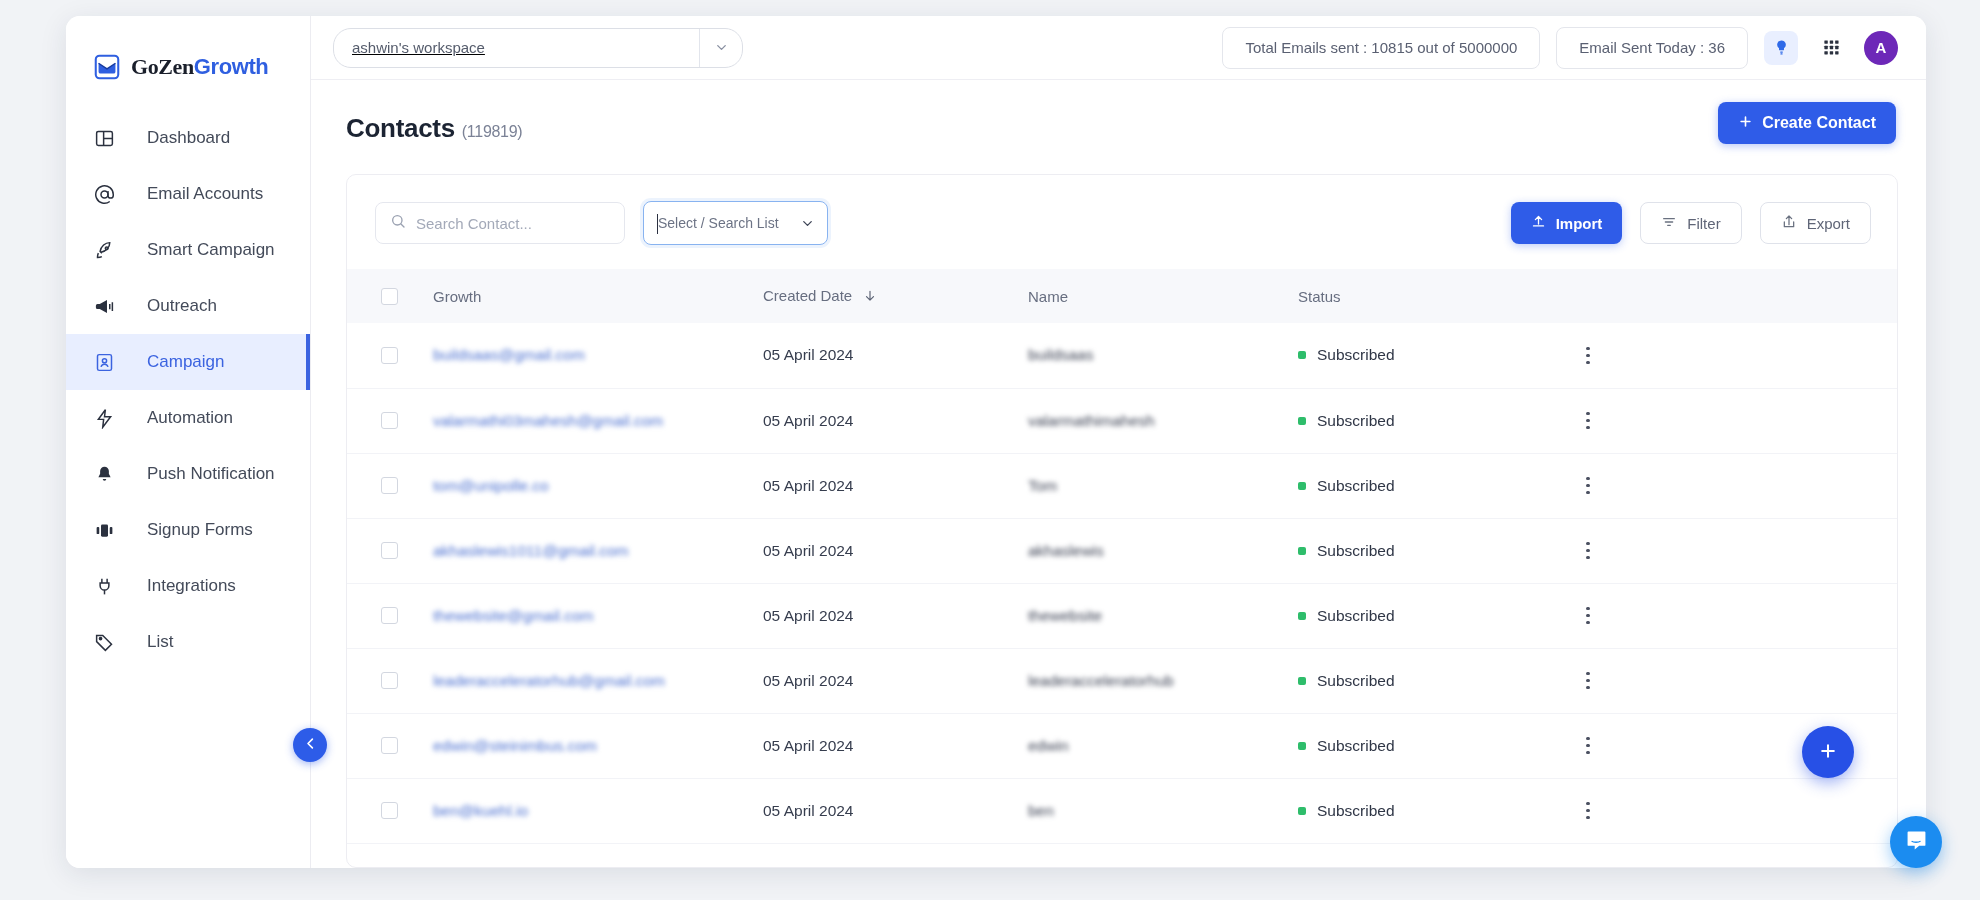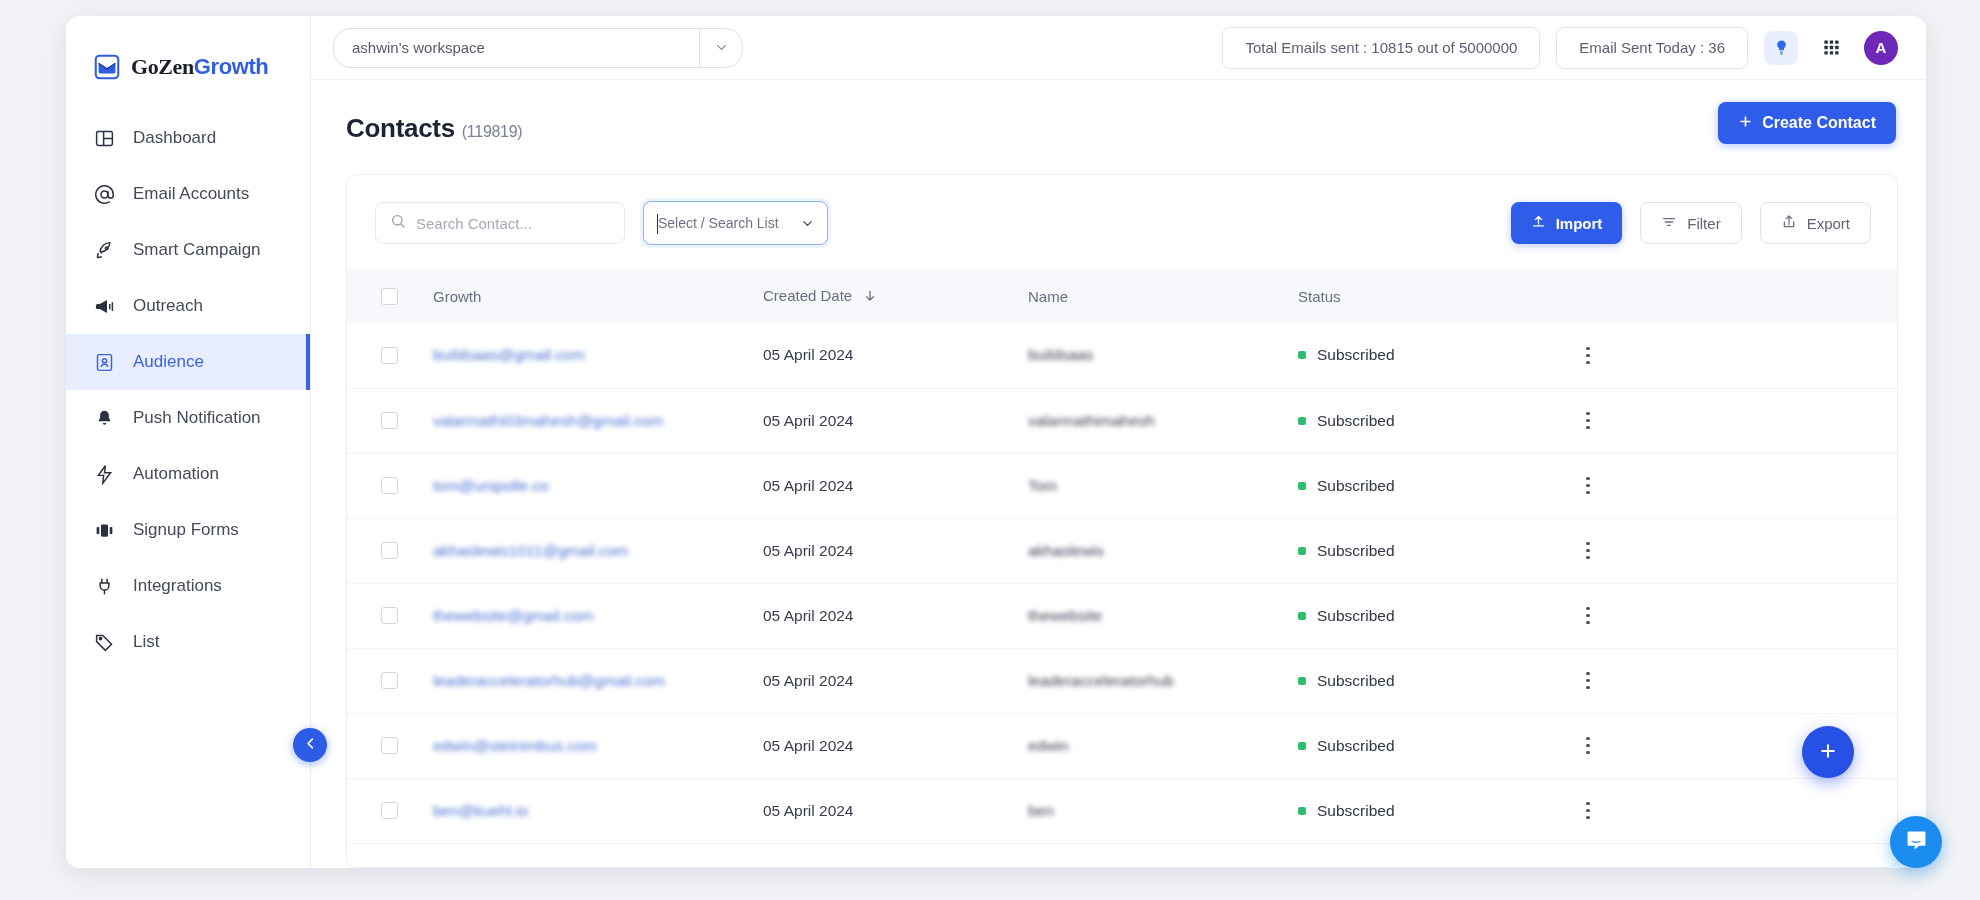--- a/index.html
+++ b/index.html
@@ -28,21 +28,21 @@
     padding-top: 10px;
   }
   .brand { display: flex; align-items: center; gap: 9px; padding: 26px 0 0 26px; }
   .brand-logo { width: 30px; height: 30px; flex: 0 0 30px; }
   .brand-text { font-size: 22px; font-weight: 700; letter-spacing: -.4px; white-space: nowrap; }
   .brand-go { color: #1a1f2b; font-family: Liberation Serif, serif; }
   .brand-growth { color: #2f5fe0; }
 
   .nav { margin-top: 28px; }
   .nav-item {
-    display: flex; align-items: center; gap: 18px;
+    display: flex; align-items: center; gap: 32px;
     height: 56px; padding-left: 28px;
     color: #434a59; font-size: 17px;
     cursor: pointer; position: relative;
   }
   .nav-item .ico { width: 21px; height: 21px; flex: 0 0 21px; display: flex; align-items: center; justify-content: center; }
   .nav-item .ico svg { width: 21px; height: 21px; display: block; }
   .nav-item.active { background: #e8eeff; color: #3b63e0; font-weight: 400; }
   .nav-item.active::after {
     content: ""; position: absolute; right: 0; top: 0; bottom: 0;
     width: 4px; background: #3b63e0;
@@ -64,21 +64,21 @@
   .topbar {
     height: 64px; flex: 0 0 64px;
     display: flex; align-items: center;
     padding: 0 28px 0 22px;
     border-bottom: 1px solid #eeeef3;
     gap: 16px;
   }
   .workspace-select {
     width: 410px; height: 40px;
     border: 1px solid #dcdfe6; border-radius: 18px;
-    display: flex; align-items: center; cursor: pointer; background: #fff;
+    display: flex; align-items: center; cursor: pointer; background: #fff; text-decoration: underline;
   }
   .workspace-select .val { flex: 1; padding-left: 18px; font-size: 15px; color: #545b6b; }
   .workspace-select .sep { width: 1px; height: 100%; background: #e2e5ec; }
   .workspace-select .caret { width: 42px; display: flex; align-items: center; justify-content: center; }
 
   .topbar-spacer { flex: 1; }
   .stat-pill {
     height: 42px; border: 1px solid #e4e6ec; border-radius: 8px;
     display: flex; align-items: center; padding: 0 22px;
     font-size: 15px; color: #5a6072; white-space: nowrap; background: #fff;
@@ -254,40 +254,40 @@
       </div>
 
       <div class="nav-item active">
         <span class="ico">
           <svg viewBox="0 0 24 24" fill="none" stroke="#3b63e0" stroke-width="1.7">
               <rect x="4" y="3" width="16" height="18" rx="2"></rect>
               <circle cx="12" cy="10" r="2.4"></circle>
               <path d="M8 17c.7-2 2.2-3 4-3s3.3 1 4 3"></path>
             </svg>
         </span>
-        <span>Audience</span>
+        <span>Campaign</span>
+      </div>
+
+      <div class="nav-item">
+        <span class="ico">
+          <svg viewBox="0 0 24 24" fill="none" stroke="#2b313f" stroke-width="1.7">
+              <path d="M13 2L5 13h6l-1 9 9-12h-7l1-8z"></path>
+            </svg>
+        </span>
+        <span>Automation</span>
       </div>
 
       <div class="nav-item">
         <span class="ico">
           <svg viewBox="0 0 24 24" fill="#2b313f">
               <path d="M12 3a5 5 0 0 0-5 5v3l-2 4h14l-2-4V8a5 5 0 0 0-5-5z"></path>
               <path d="M10 17a2 2 0 0 0 4 0"></path>
             </svg>
         </span>
         <span>Push Notification</span>
-      </div>
-
-      <div class="nav-item">
-        <span class="ico">
-          <svg viewBox="0 0 24 24" fill="none" stroke="#2b313f" stroke-width="1.7">
-              <path d="M13 2L5 13h6l-1 9 9-12h-7l1-8z"></path>
-            </svg>
-        </span>
-        <span>Automation</span>
       </div>
 
       <div class="nav-item">
         <span class="ico">
           <svg viewBox="0 0 24 24" fill="#2b313f">
               <rect x="8" y="5" width="8" height="14" rx="1.5"></rect>
               <rect x="3" y="8" width="3" height="8" rx="1"></rect>
               <rect x="18" y="8" width="3" height="8" rx="1"></rect>
             </svg>
         </span>

